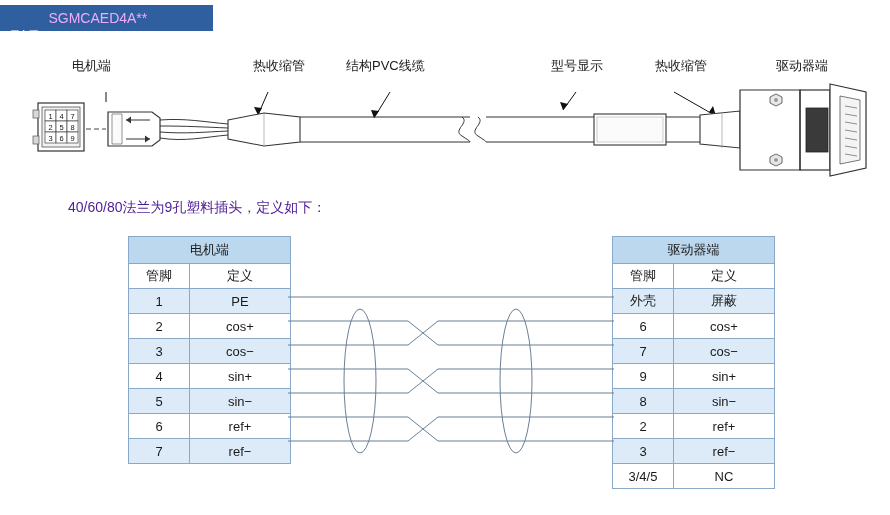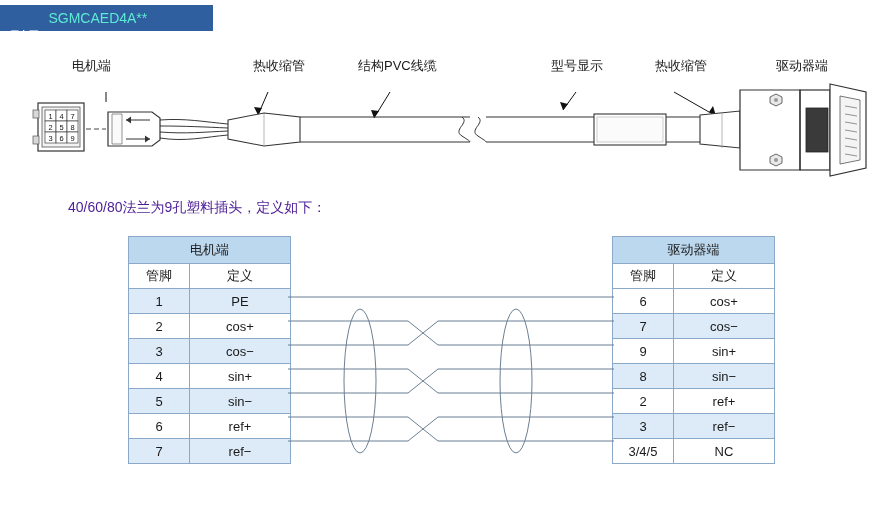--- a/index.html
+++ b/index.html
@@ -14,21 +14,21 @@
   
   .model-banner {
     position:absolute; left:0; top:5px;
     height:26px; width:213px;
     background:#2f5f9e;
     display:flex; align-items:center;
     padding-left:10px;
     box-sizing:border-box;
   }
   .model-banner .lbl { color:#ffffff; font-size:16px;margin-top:40px; }
-  .model-banner .val { color:#5eead4; font-size:14px; margin-left:2px; }
+  .model-banner .val { color:#f0abfc; font-size:14px; margin-left:2px; }
 
   
   .top-label {
     position:absolute;
     font-size:13px;
     white-space:nowrap;
   }
 
   
   .mid-note {
@@ -72,21 +72,21 @@
 </head>
 <body>
 
 <div class="model-banner">
   <span class="lbl">型号:</span>
   <span class="val">SGMCAED4A**</span>
 </div>
 
 <div class="top-label" style="left:72px;  top:57px;">电机端</div>
 <div class="top-label" style="left:253px; top:57px;">热收缩管</div>
-<div class="top-label" style="left:358px; top:57px;text-align:center;">结构PVC线缆</div>
+<div class="top-label" style="left:346px; top:57px;text-align:center;">结构PVC线缆</div>
 <div class="top-label" style="left:551px; top:57px;">型号显示</div>
 <div class="top-label" style="left:655px; top:57px;">热收缩管</div>
 <div class="top-label" style="left:776px; top:57px;">驱动器端</div>
 
 <div style="position:absolute; left:0; top:70px; width:890px; height:115px;">
 <svg width="890" height="115" viewBox="0 0 890 115">
 
   <g stroke="#111" stroke-width="1" fill="none">
     <path d="M268 22 L258 45"></path>
     <path d="M390 22 L374 48"></path>
@@ -256,20 +256,24 @@
 
 <table class="pin-table" id="table-drive">
   <tbody>
       <tr>
     <td class="hdr-main" colspan="2">驱动器端</td>
   </tr>
   <tr>
     <td class="hdr-sub col-pin">管脚</td>
     <td class="hdr-sub col-def">定义</td>
   </tr>
+  <tr class="alt">
+        <td>外壳</td>
+        <td>屏蔽</td>
+      </tr>
   <tr class="plain">
         <td>6</td>
         <td>cos+</td>
       </tr>
   <tr class="alt">
         <td>7</td>
         <td>cos−</td>
       </tr>
   <tr class="plain">
         <td>9</td>

